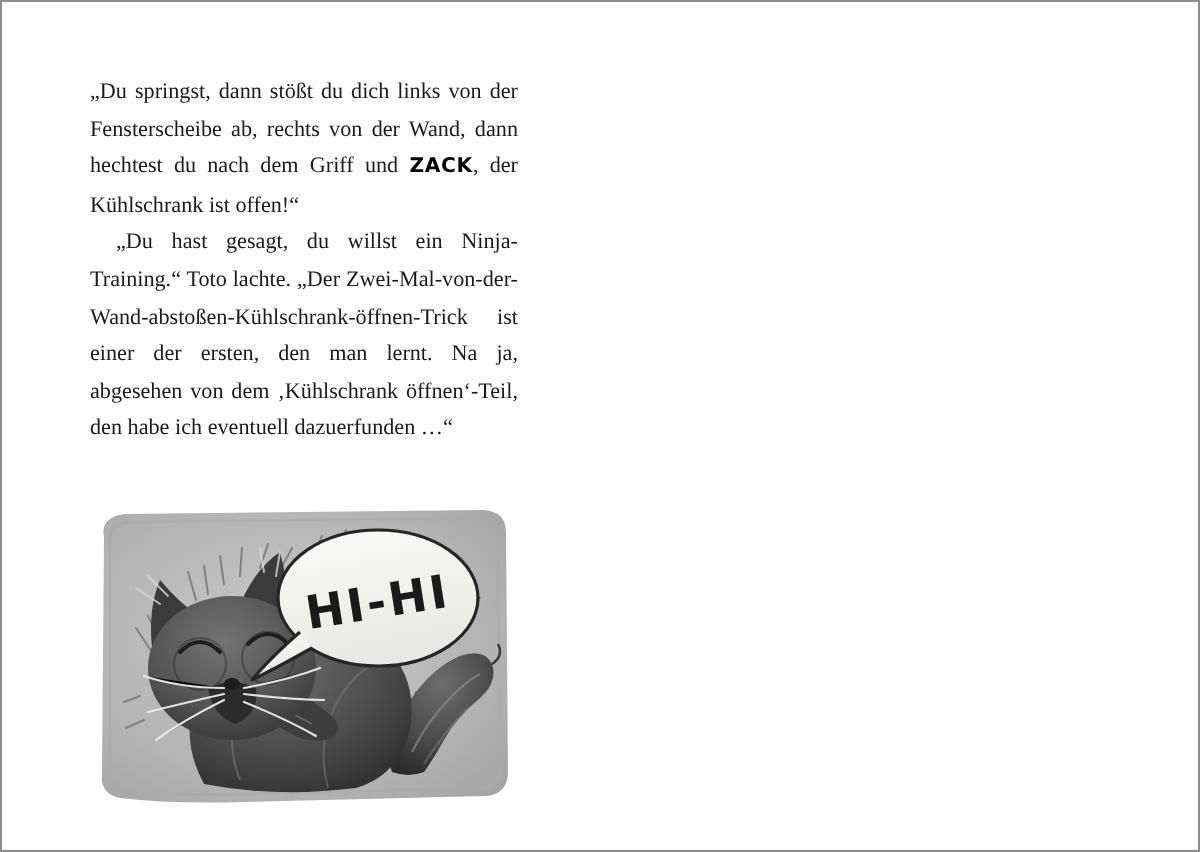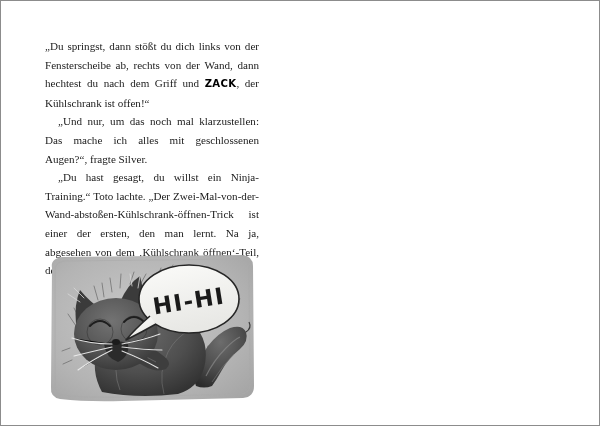--- a/index.html
+++ b/index.html
@@ -86,21 +86,20 @@
   }
 </style>
 </head>
 <body>
 
 <div id="book-spread">
 
   <div class="page page-left">
     <div class="text-column col-left">
         <p class="para"><span>„Du springst, dann stößt du dich links von der Fensterscheibe ab, rechts von der Wand, dann hechtest du nach dem Griff und </span><span class="shout">ZACK</span><span>, der Kühlschrank ist offen!“</span></p>
-        <p class="para indent"><span>„Und nur, um das noch mal klarzustellen: Das mache ich alles mit geschlossenen Augen?“, fragte Silver.</span></p>
         <p class="para indent"><span>„Du hast gesagt, du willst ein Ninja-Training.“ Toto lachte. „Der Zwei-Mal-von-der-Wand-abstoßen-Kühlschrank-öffnen-Trick ist einer der ersten, den man lernt. Na ja, abgesehen von dem ‚Kühlschrank öffnen‘-Teil, den habe ich eventuell dazuerfunden …“</span></p>
       </div>
 
     <div class="illustration">
       <svg viewBox="0 0 212 152" xmlns="http://www.w3.org/2000/svg">
         <defs>
           <radialGradient id="bgGrad" cx="45%" cy="45%" r="75%">
             <stop offset="0%" stop-color="#c9c9c9"></stop>
             <stop offset="65%" stop-color="#b4b4b4"></stop>
             <stop offset="100%" stop-color="#a3a3a3"></stop>

